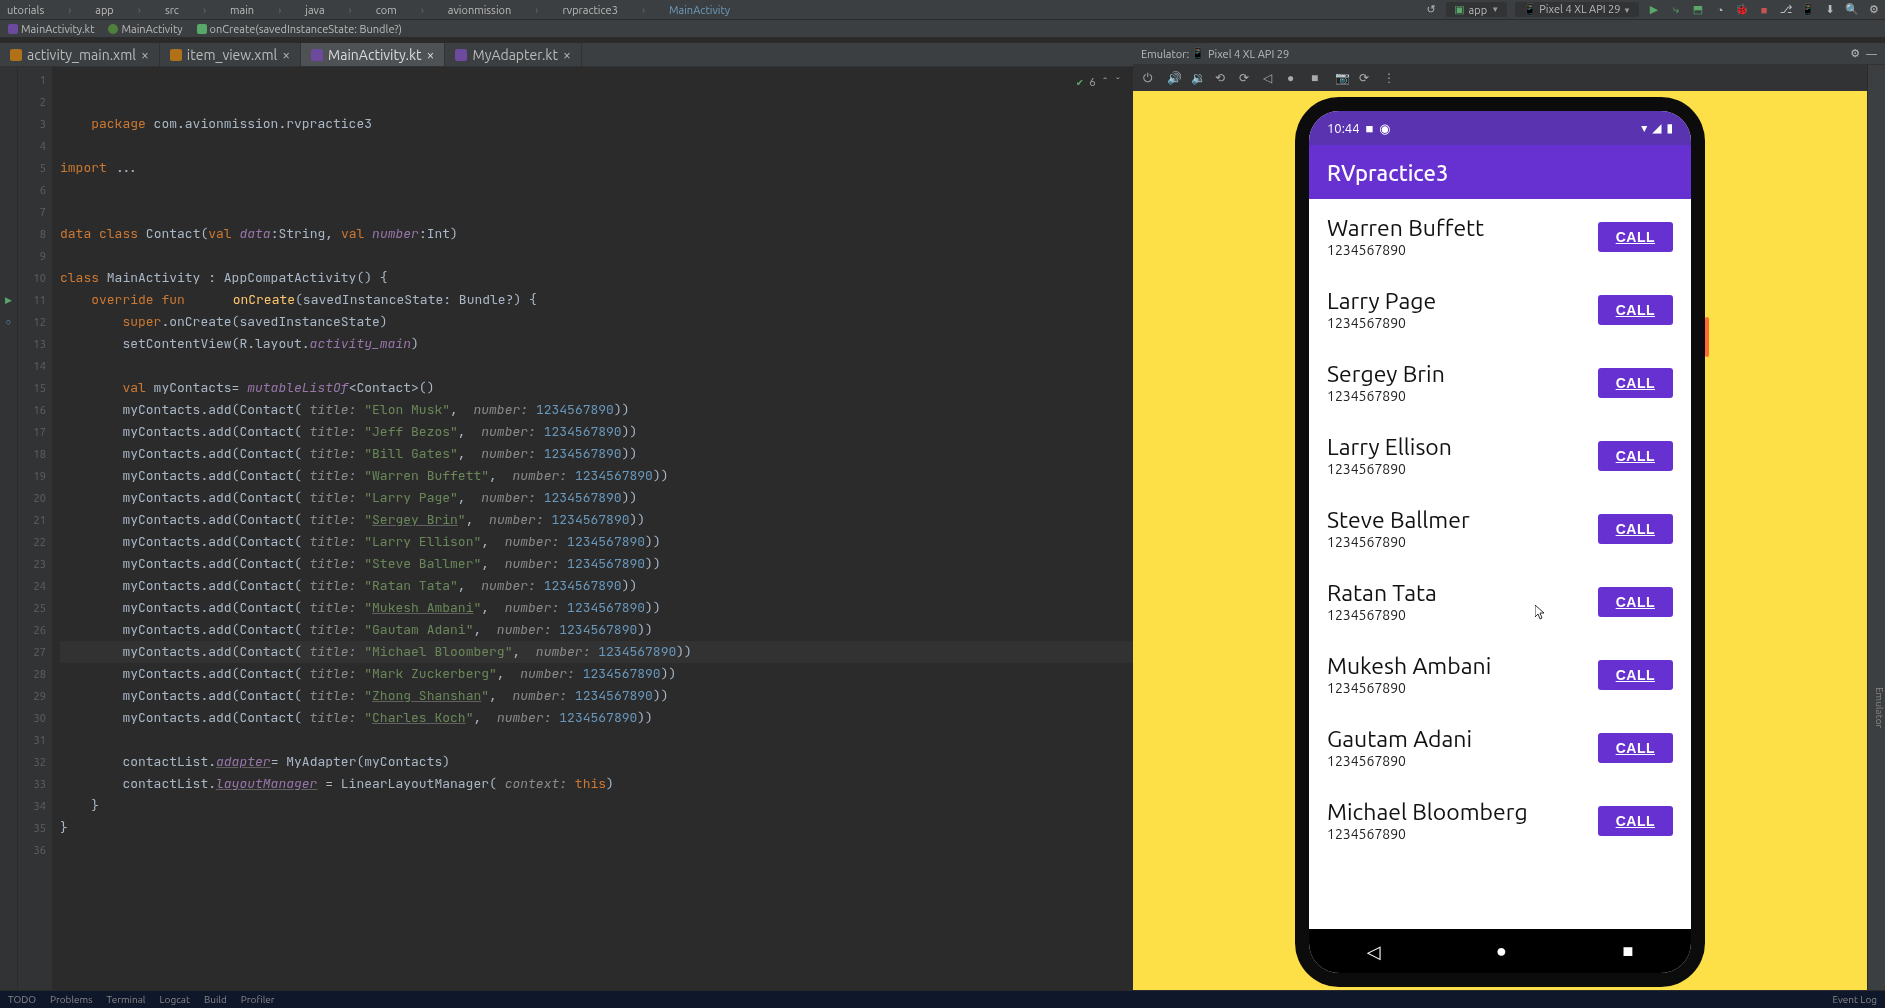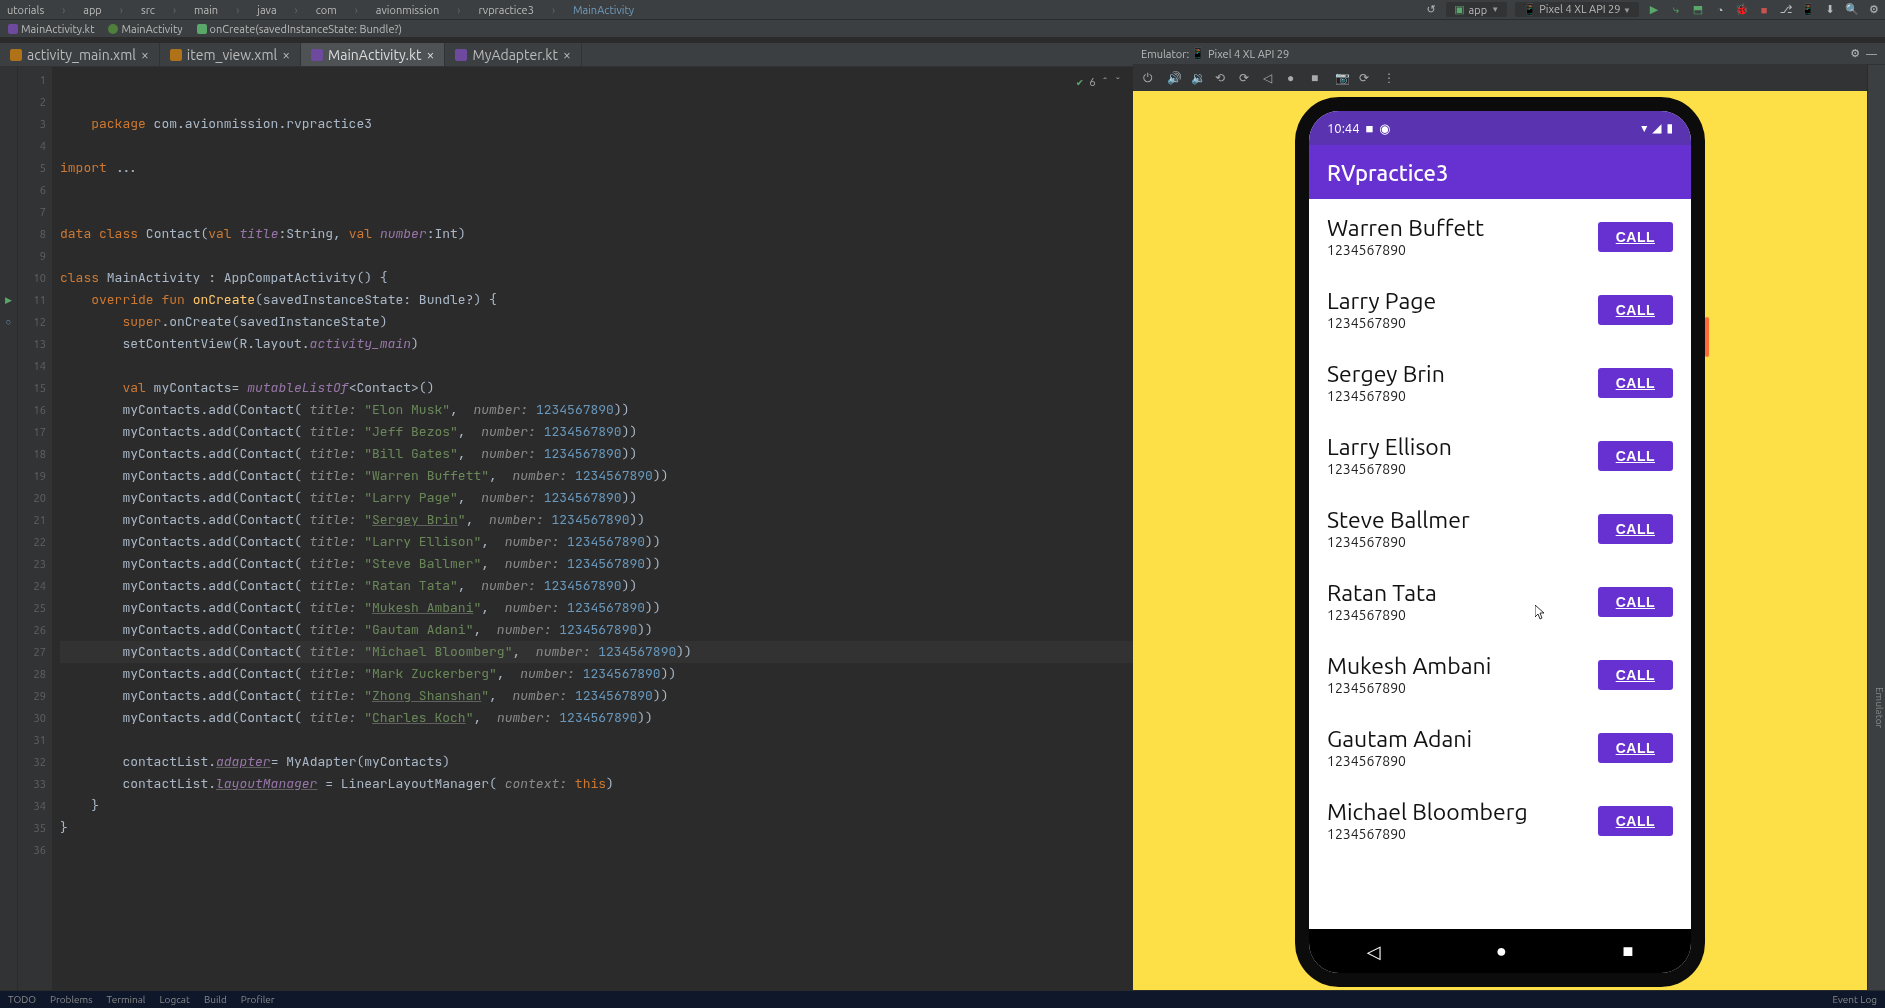--- a/index.html
+++ b/index.html
@@ -18,21 +18,21 @@
 .menubar {
   height: 20px;
   background: #3c3f41;
   display: flex;
   align-items: center;
   padding: 0 4px;
   font-size: 11px;
   color: #bbb;
   border-bottom: 1px solid #2b2b2b;
 }
-.menubar .breadcrumb { display: flex; align-items: flex-end; gap: 12px; }
+.menubar .breadcrumb { display: flex; align-items: flex-end; gap: 18px; }
 .menubar .breadcrumb span { padding: 0 3px; }
 .menubar .sep { color: #666; }
 .menubar .right-tools { margin-left: auto; display: flex; align-items: center; gap: 8px; }
 .menubar .run-config {
   background: #313335; padding: 1px 8px; border-radius: 2px; display: flex;
   align-items: center; gap: 4px; color: #bbb;
 }
 .menubar .device {
   background: #313335; padding: 1px 8px; border-radius: 2px; color: #bbb;
 }
@@ -113,21 +113,21 @@
 .gutter div { height: 22px; line-height: 22px; }
 .code {
   flex: 1; padding: 2px 0 0 8px;
   font-family: "JetBrains Mono","Consolas",monospace;
   font-size: 13px; line-height: 22px; white-space: pre;
   color: #a9b7c6; position: relative;
 }
 .kw { color: #cc7832; }
 .str { color: #6a8759; }
 .num { color: #6897bb; }
-.fn { color: #ffc66d; }
+.fn { color: #ffc66d; margin-left: 40px; }
 .param { color: #8a8a8a; font-style: italic; }
 .type { color: #a9b7c6; }
 .prop { color: #9876aa; font-style: italic; }
 .hl-line { background: #323232; display:inline-block; width:100%; }
 .underline { text-decoration: underline; text-decoration-color: #606060; }
 
 .inspection { position:absolute; top:4px; right:12px; font-size:11px; color:#999; display:flex; align-items:center; gap:6px;}
 .inspection .chk { color:#59a869; }
 
 
@@ -339,21 +339,21 @@
         <span class="chk">✔</span>
         <span>6</span>
         <span>ˆ</span>
         <span>ˇ</span>
       </div>
     <span class="kw">package</span> com.avionmission.rvpractice3
 
 <span class="kw">import</span> ...
 
 
-<span class="kw">data class</span> <span class="type">Contact</span>(<span class="kw">val</span> <span class="prop">title</span>:String, <span class="kw">val</span> <span class="prop">number</span>:Int)
+<span class="kw">data class</span> <span class="type">Contact</span>(<span class="kw">val</span> <span class="prop">data</span>:String, <span class="kw">val</span> <span class="prop">number</span>:Int)
 
 <span class="kw">class</span> MainActivity : AppCompatActivity() {
     <span class="kw">override fun</span> <span class="fn">onCreate</span>(savedInstanceState: Bundle?) {
         <span class="kw">super</span>.onCreate(savedInstanceState)
         setContentView(R.layout.<span class="prop">activity_main</span>)
 
         <span class="kw">val</span> myContacts= <span class="prop">mutableListOf</span>&lt;Contact&gt;()
 <span>        myContacts.add(Contact( <span class="param">title:</span> <span class="str">"Elon Musk"</span>,  <span class="param">number:</span> <span class="num">1234567890</span>))</span>
 <span>        myContacts.add(Contact( <span class="param">title:</span> <span class="str">"Jeff Bezos"</span>,  <span class="param">number:</span> <span class="num">1234567890</span>))</span>
 <span>        myContacts.add(Contact( <span class="param">title:</span> <span class="str">"Bill Gates"</span>,  <span class="param">number:</span> <span class="num">1234567890</span>))</span>

